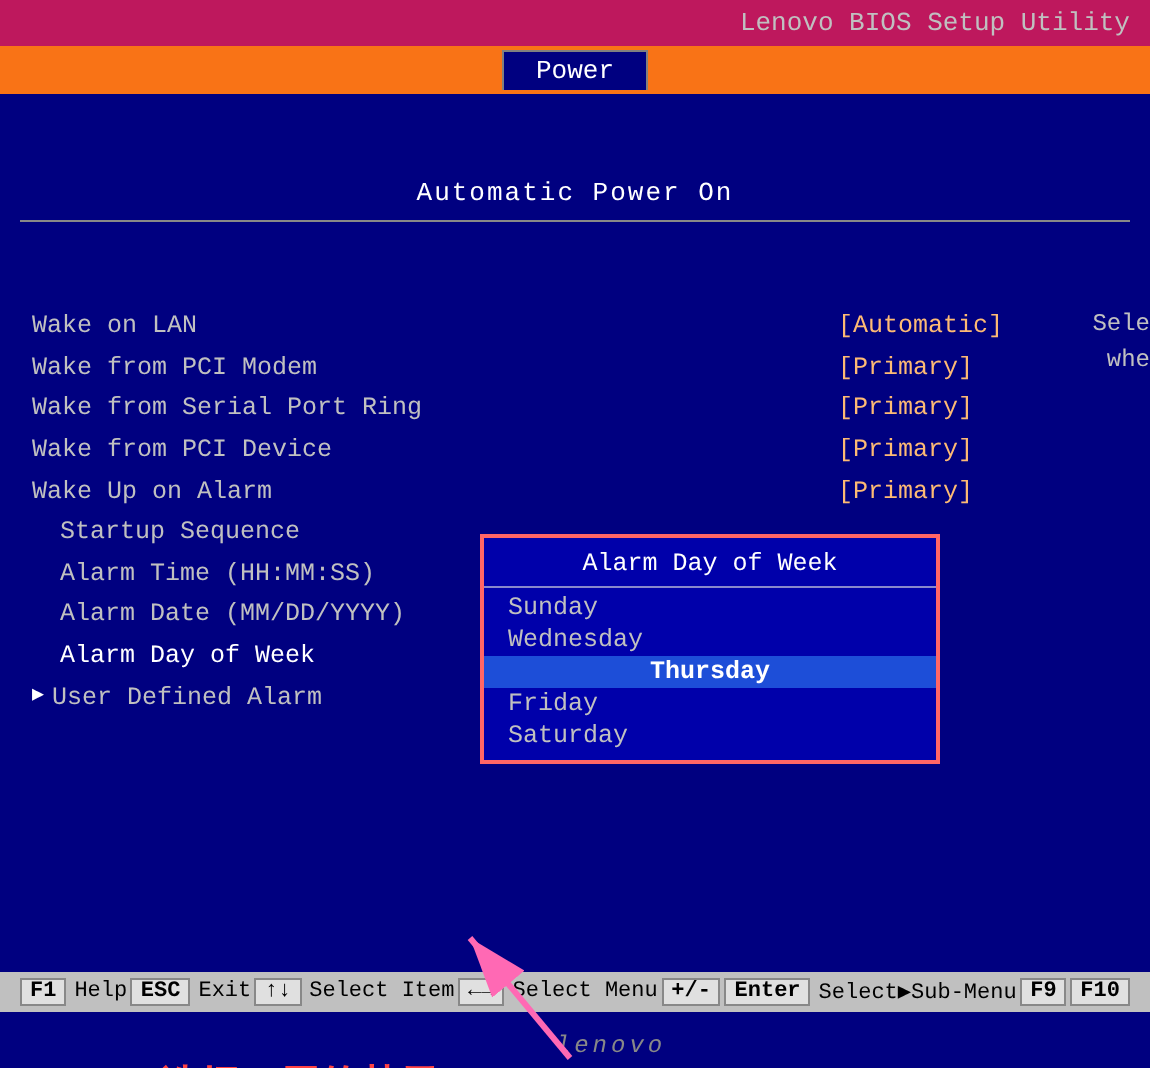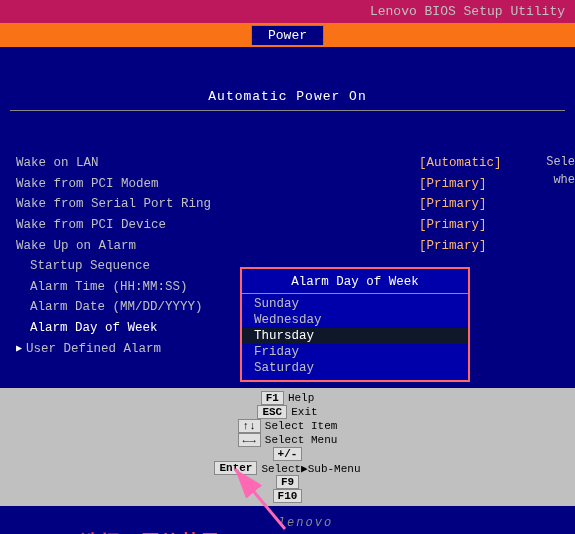--- a/index.html
+++ b/index.html
@@ -136,23 +136,24 @@
       border-bottom: 1px solid #8888cc;
       margin-bottom: 2px;
     }
     .dropdown-item {
       color: #c0c0c0;
       padding: 1px 12px;
       font-size: 12.5px;
       white-space: nowrap;
     }
     .dropdown-item.selected {
-      background: #0f172a;
-      color: #ffffff;
-      font-weight: normal;
+      background: #1d4ed8;
+      color: #ffffff;
+      font-weight: bold;
+      text-align: center;
     }
 
     
     .arrow-annotation {
       position: absolute;
       left: 205px;
       top: 310px;
       z-index: 20;
     }
     .arrow-svg {
@@ -178,21 +179,20 @@
       left: 0;
       right: 0;
       background: #c0c0c0;
       color: #000;
       display: flex;
       justify-content: space-between;
       align-items: center;
       padding: 3px 10px;
       font-size: 12px;
       font-family: 'Courier New', Courier, monospace;
-      flex-direction: column;
     }
     .bottom-bar .key-group {
       display: flex;
       gap: 4px;
       align-items: center;
     }
     .bottom-bar .key {
       font-weight: bold;
       color: #000;
       background: #e0e0e0;

